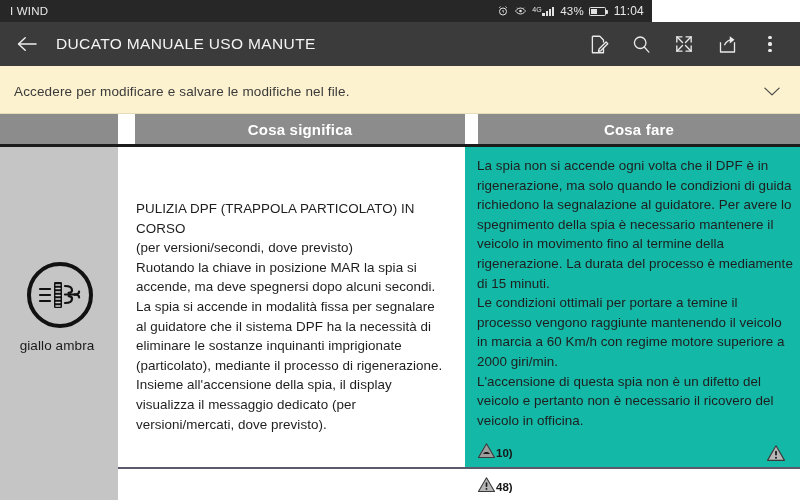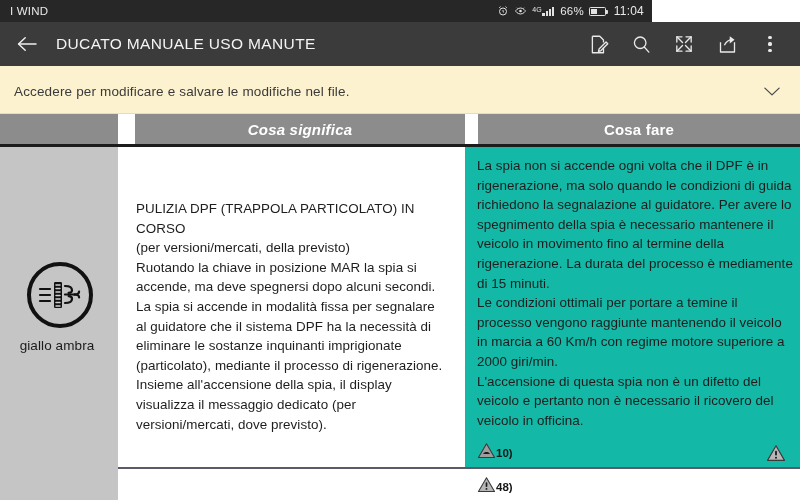--- a/index.html
+++ b/index.html
@@ -183,21 +183,21 @@
     <span class="sb-icon">
       <span class="net-lbl">4G</span>
       <span class="bars">
         <span></span>
           <span></span>
           <span></span>
           <span></span>
       </span>
     </span>
 
-    <span class="sb-pct">66%</span>
+    <span class="sb-pct">43%</span>
 
     <span class="batt">
         <i></i>
       </span>
 
     <span class="sb-time">11:04</span>
   </div>
 </div>
 
 <div class="appbar">
@@ -262,21 +262,21 @@
     <svg width="18" height="13" viewBox="0 0 24 16" fill="none" stroke="#4a4a4a" stroke-width="1.7" stroke-linecap="round" stroke-linejoin="round">
       <path d="M2.5 3.5L12 12.5 21.5 3.5"></path>
     </svg>
   </div>
 </div>
 
 <div class="page">
 
   <div class="hdr-row">
     <div class="hdr-band blank" style="left:0;width:118px;"></div>
-    <div class="hdr-band" style="left:135px;width:330px;font-style:italic;">Cosa significa</div>
+    <div class="hdr-band" style="left:135px;width:330px;">Cosa significa</div>
     <div class="hdr-band" style="left:478px;width:322px;">Cosa fare</div>
   </div>
   <div class="rule"></div>
 
   <div class="body-row">
 
     <div class="col-icon">
       <div class="lamp">
         <svg width="46" height="34" viewBox="0 0 46 34" fill="none" stroke="#111" stroke-width="2.2" stroke-linecap="round">
           <rect x="17" y="4" width="8" height="26" rx="1.2" fill="#111" stroke="none"></rect>
@@ -290,21 +290,21 @@
           <path d="M37.5 16.5c3.2 0 4.6-1.3 4.6-3"></path>
           <path d="M37.5 16.5c3.2 0 4.6 1.3 4.6 3"></path>
         </svg>
       </div>
       <div class="lamp-cap">giallo ambra</div>
     </div>
 
     <div class="col-mid">
       <div class="ptext">
           <p>PULIZIA DPF (TRAPPOLA PARTICOLATO) IN CORSO</p>
-          <p>(per versioni/mercati, della previsto)</p>
+          <p>(per versioni/secondi, dove previsto)</p>
           <p>Ruotando la chiave in posizione MAR la spia si accende, ma deve spegnersi dopo alcuni secondi.</p>
           <p>La spia si accende in modalità fissa per segnalare al guidatore che il sistema DPF ha la necessità di eliminare le sostanze inquinanti imprigionate (particolato), mediante il processo di rigenerazione. Insieme all'accensione della spia, il display visualizza il messaggio dedicato (per versioni/mercati, dove previsto).</p>
         </div>
     </div>
 
     <div class="col-right">
       <div class="ptext">
           <p>La spia non si accende ogni volta che il DPF è in rigenerazione, ma solo quando le condizioni di guida richiedono la segnalazione al guidatore. Per avere lo spegnimento della spia è necessario mantenere il veicolo in movimento fino al termine della rigenerazione. La durata del processo è mediamente di 15 minuti.</p>
           <p>Le condizioni ottimali per portare a temine il processo vengono raggiunte mantenendo il veicolo in marcia a 60 Km/h con regime motore superiore a 2000 giri/min.</p>
           <p>L'accensione di questa spia non è un difetto del veicolo e pertanto non è necessario il ricovero del veicolo in officina.</p>

